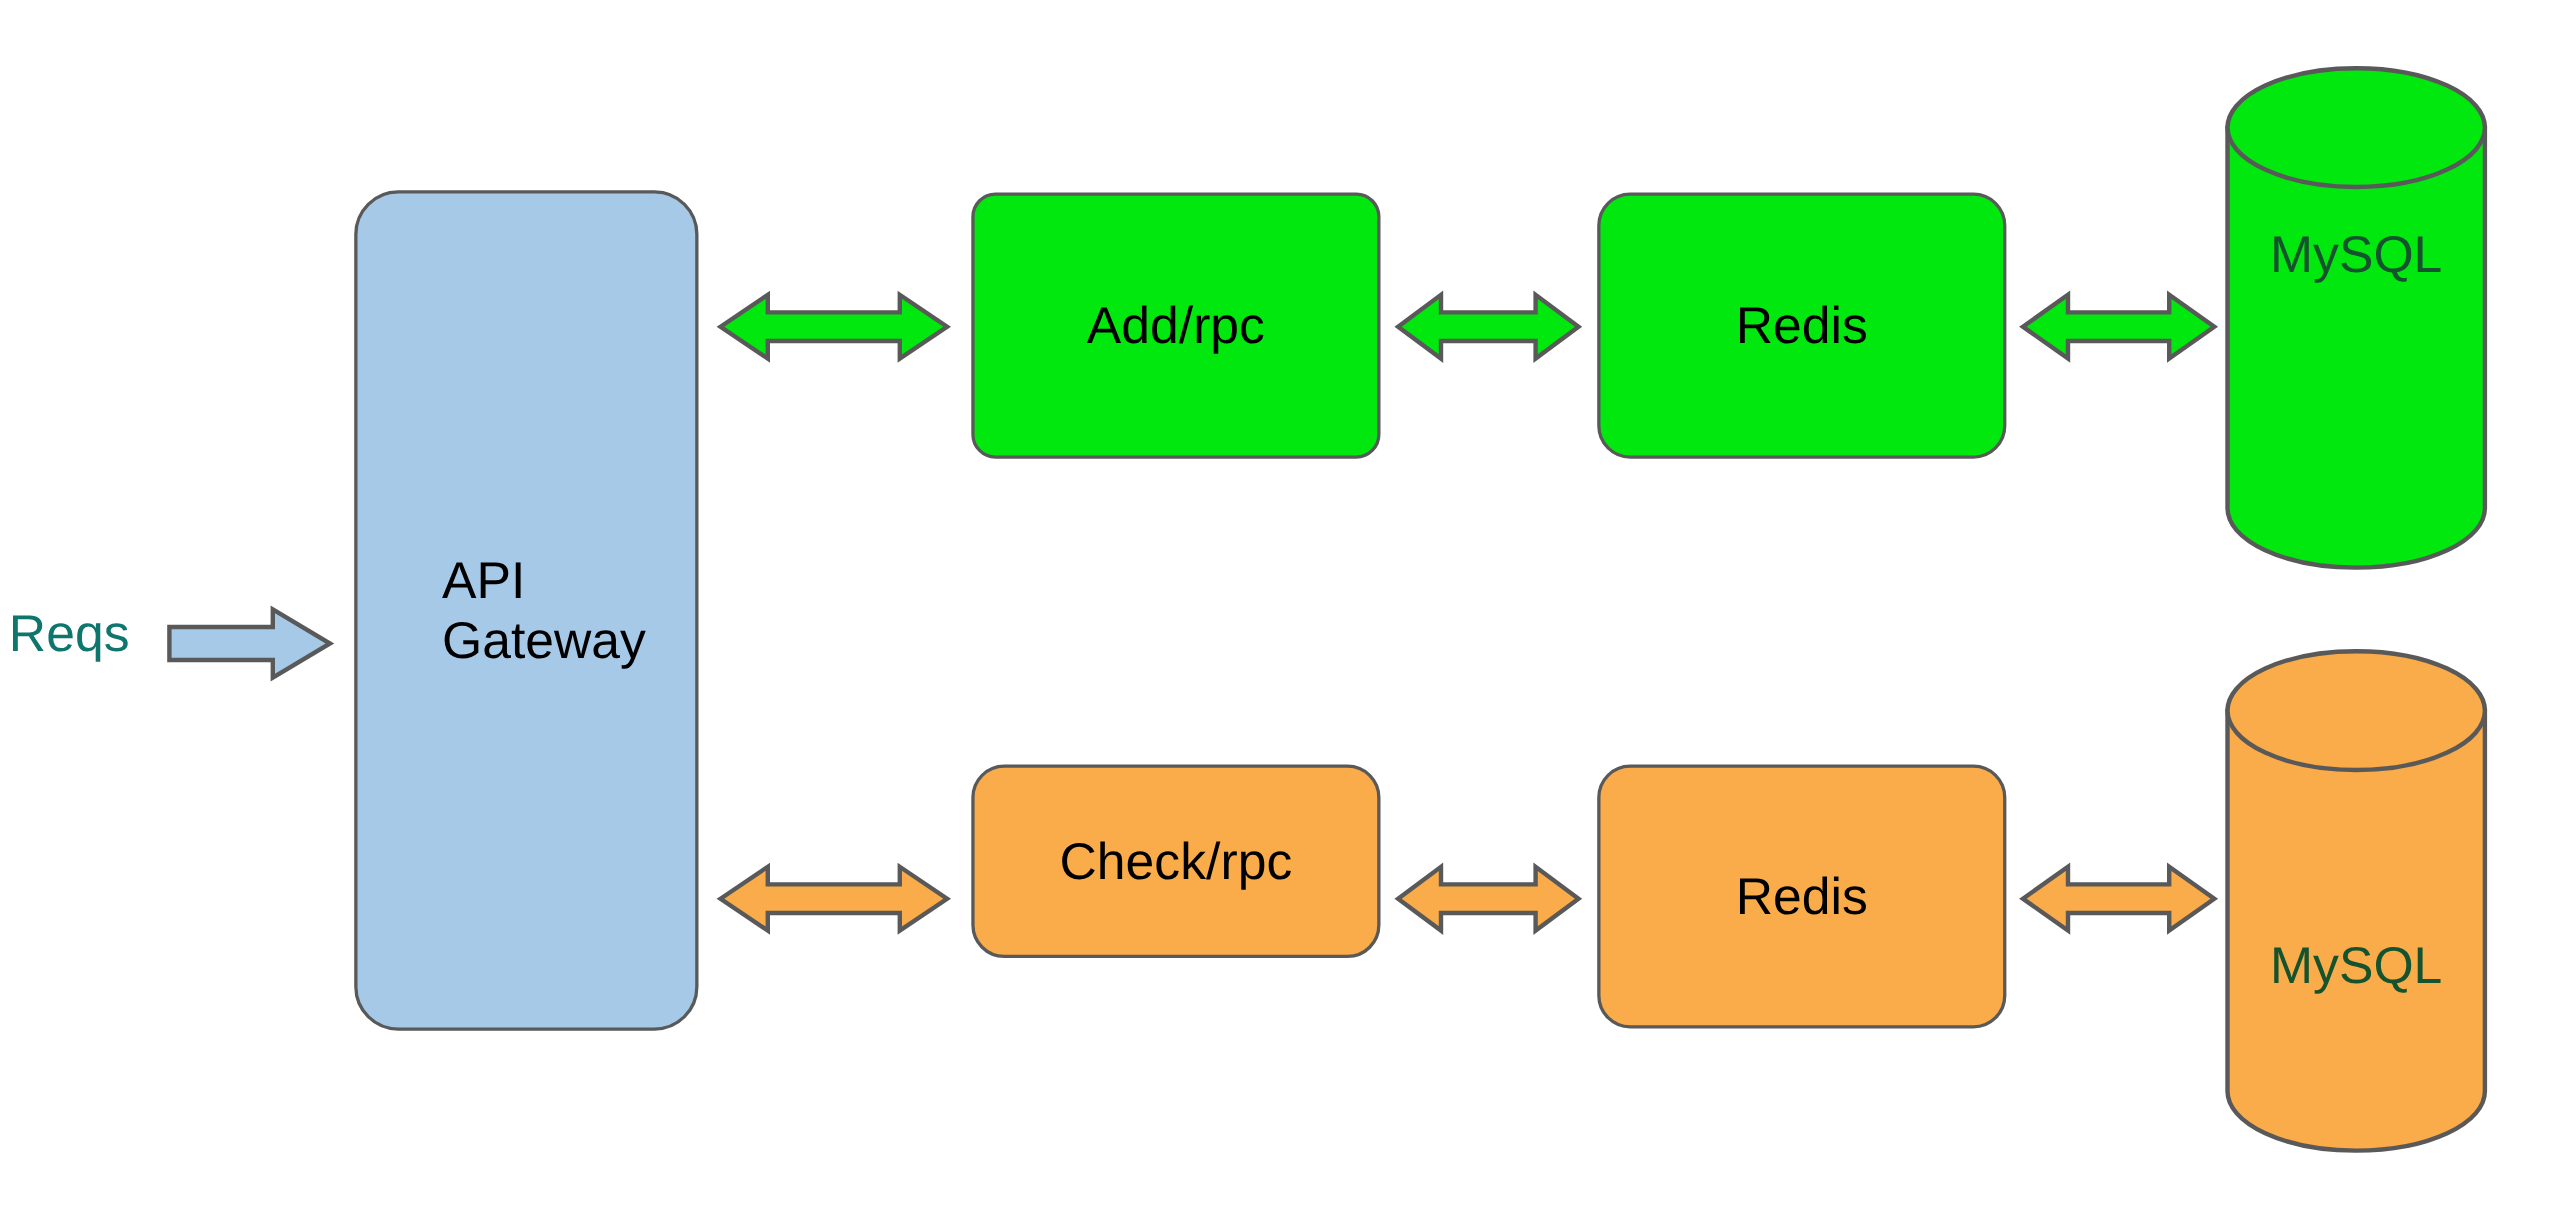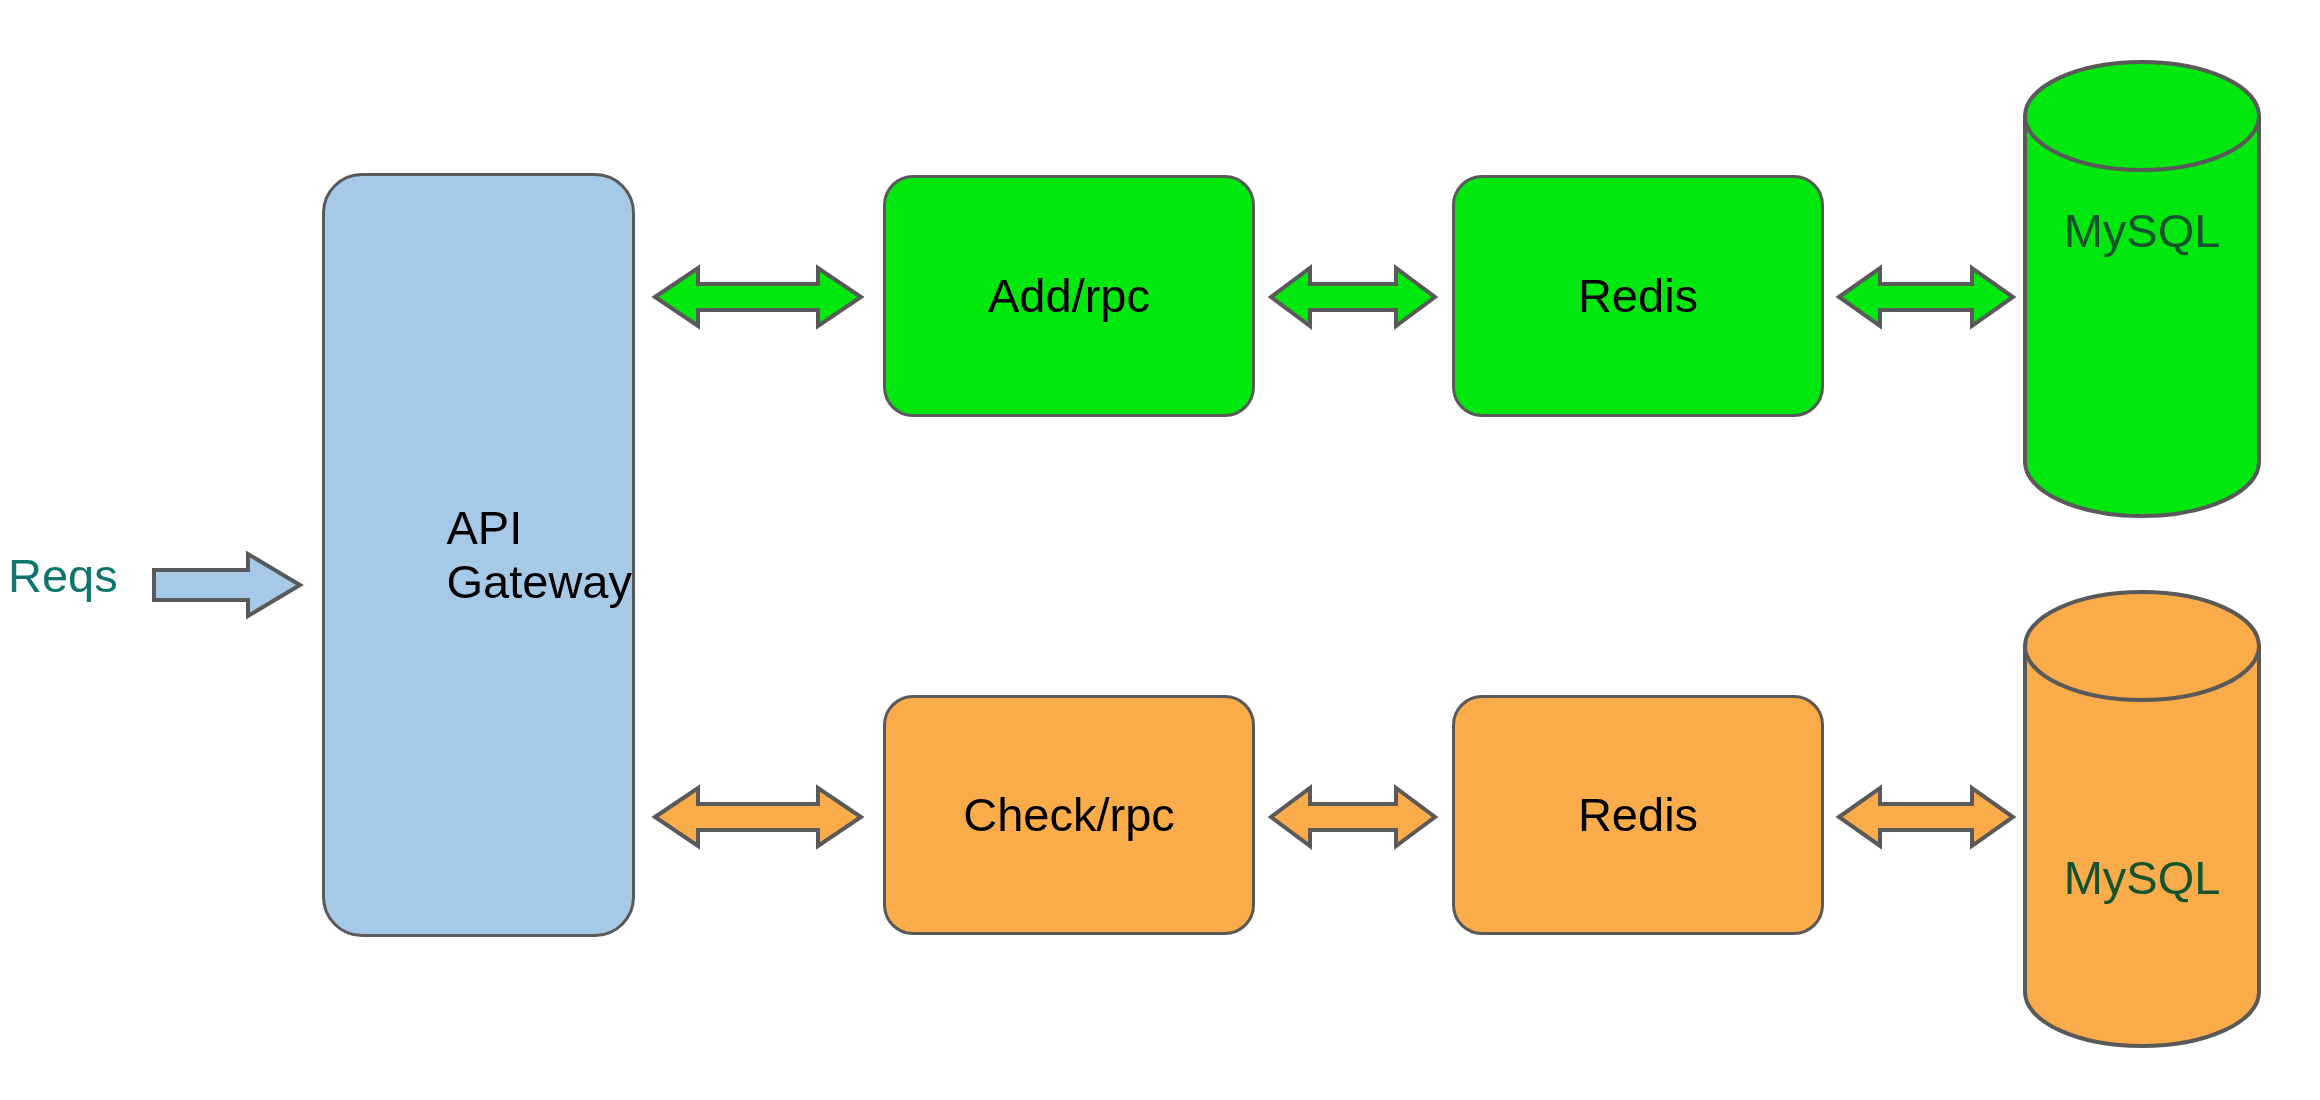--- a/index.html
+++ b/index.html
@@ -40,38 +40,39 @@
 
   
   #node-api-gateway {
     left: 322px;
     top: 173px;
     width: 313px;
     height: 764px;
     background: #A6C9E8;
     font-size: 47px;
     text-align: left;
-    justify-content: flex-end;
+    justify-content: center;
     padding-left: 32px;
   }
 
   
   .svcbox {
     font-size: 47px;
   }
   #node-add-rpc {
     left: 883px;  top: 175px;  width: 372px; height: 242px;
     background: #00E80E;
+    border-radius: 22px;
   }
   #node-redis-green {
     left: 1452px; top: 175px;  width: 372px; height: 242px;
     background: #00E80E;
   }
   #node-check-rpc {
-    left: 883px;  top: 695px;  width: 372px; height: 240px;
+    left: 883px;  top: 695px;  width: 372px; height: 176px;
     background: #FAAB4A;
   }
   #node-redis-orange {
     left: 1452px; top: 695px;  width: 372px; height: 240px;
     background: #FAAB4A;
   }
 
   
   .cylinder {
     position: absolute;

